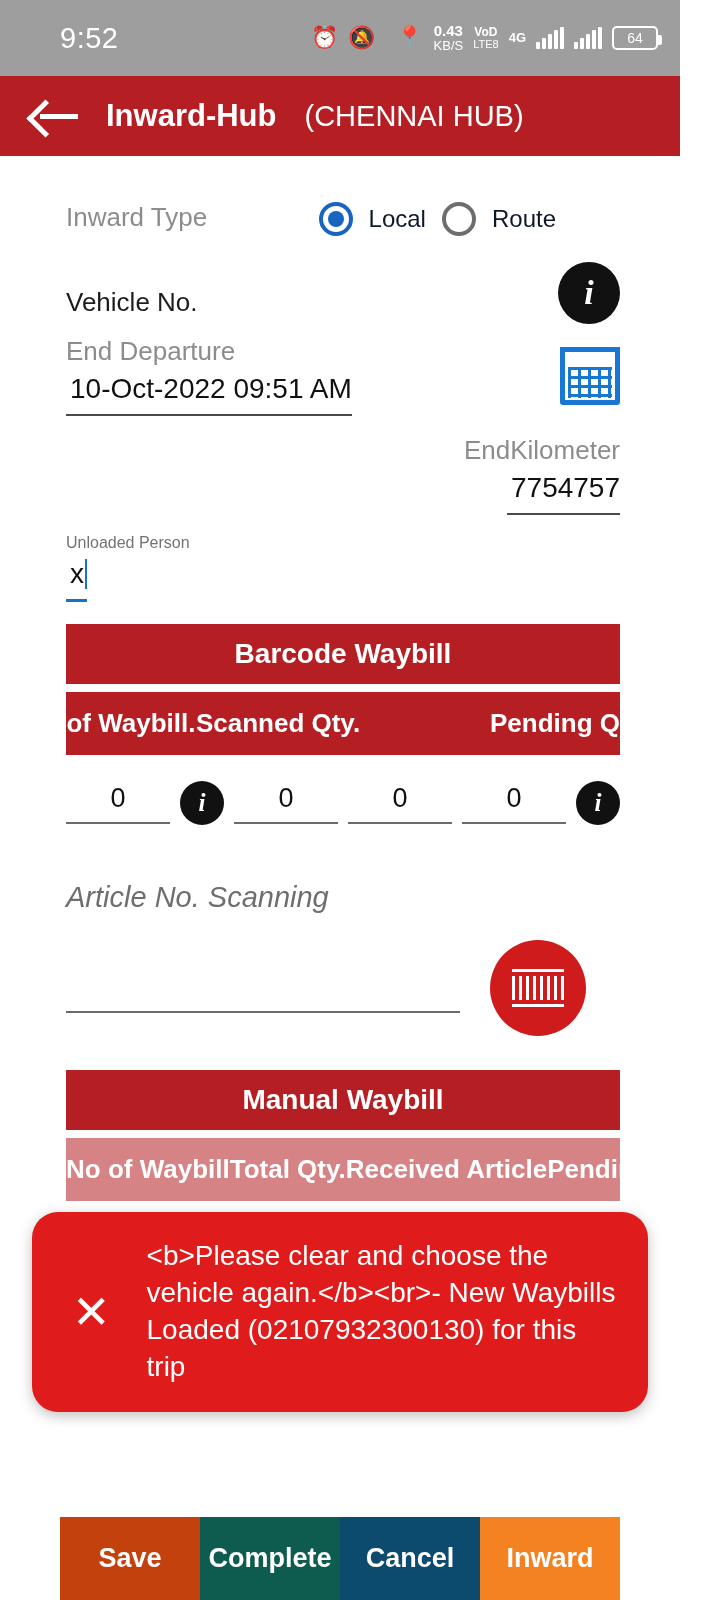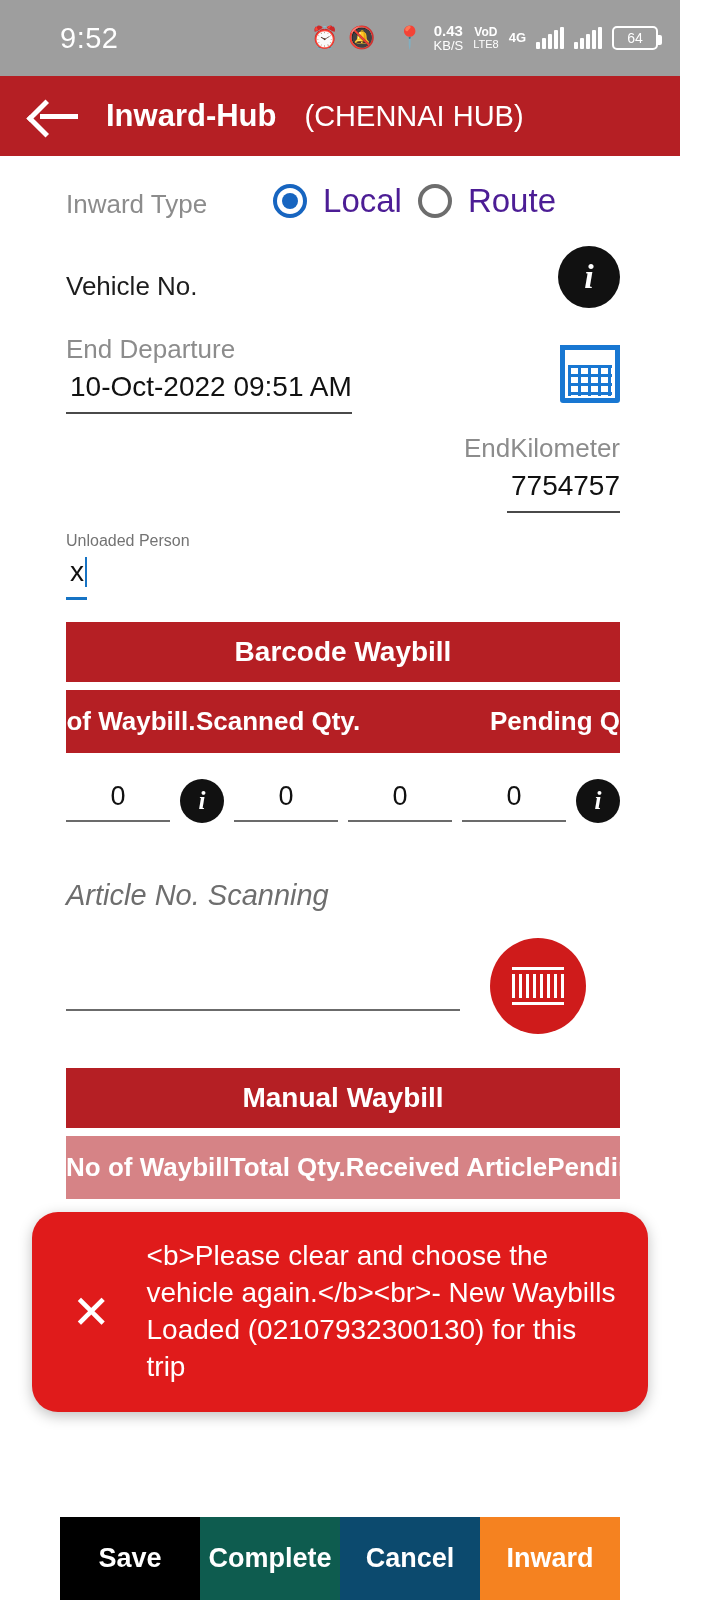--- a/index.html
+++ b/index.html
@@ -41,30 +41,30 @@
     padding: 0 32px; gap: 28px; color:#fff;
   }
   .back-arrow { width:46px; height:30px; position:relative; flex:none; }
   .back-arrow:before{content:"";position:absolute;left:8px;top:13px;width:38px;height:5px;background:#fff;}
   .back-arrow:after{content:"";position:absolute;left:0px;top:4px;width:22px;height:22px;border-left:5px solid #fff;border-bottom:5px solid #fff;transform:rotate(45deg);}
   .appbar-title { font-size: 31px; font-weight: 700; }
   .appbar-sub { font-size: 29px; font-weight: 400; }
 
   
   .form { padding: 26px 60px 0 66px; }
-  .row-inline { display:flex; align-items:flex-end; }
+  .row-inline { display:flex; align-items:flex-start;margin-top:20px; }
   .lbl-grey { color:#8c8c8c; font-size:26px; }
   .lbl-dark { color:#1d1d1d; font-size:26px; }
   .lbl-blue { color:#737373; font-size:16px; }
 
   .radios { display:flex; align-items:center; gap:16px; margin-left:auto; margin-right: 64px;}
   .radio { width:34px;height:34px;border-radius:50%;border:4px solid #1765c0;display:flex;align-items:center;justify-content:center;flex:none;}
   .radio.off { border-color:#6d6d6d; }
   .radio .dot { width:16px;height:16px;border-radius:50%;background:#1765c0; }
-  .radio-label { font-size:33px; color:#4c1d95; }
+  .radio-label { font-size:24px; color:#0f172a; }
 
   .field { margin-top: 18px; position: relative; }
   .field .flabel { display:block; margin-bottom: 6px; }
   .field .fvalue {
     font-size: 28px; color:#111; padding: 4px 0 10px 4px;
     border-bottom: 2px solid #4a4a4a; min-height: 44px;
   }
   .field.focused .fvalue { border-bottom: 3px solid #1673c4; }
   .caret { display:inline-block; width:2px; height:30px; background:#1673c4; vertical-align:-6px; margin-left:1px;}
 
@@ -110,21 +110,21 @@
     width:52px;height:38px;border:3px solid #fff;border-left:none;border-right:none;position:relative;
   }
   .barcode-btn .bc:before{
     content:"";position:absolute;inset:4px 0;
     background-image:repeating-linear-gradient(90deg,#fff 0 3px,transparent 3px 7px);
   }
 
   
   .btnbar { position:absolute; left:60px; right:60px; bottom: 0; display:flex; }
   .btn { flex:1; text-align:center; color:#fff; font-size:27px; font-weight:700; padding: 26px 0; }
-  .btn.save { background:#000000; }
+  .btn.save { background:#c2410c; }
   .btn.complete { background:#0e5c4f; }
   .btn.cancel { background:#0c4a6e; }
   .btn.inward { background:#f58220; }
 
   
   .toast {
     position:absolute; left:32px; right:32px; top: 1212px;
     background:#e01b1b; color:#fff; border-radius:26px;
     display:flex; align-items:center; gap: 26px; padding: 26px 30px;
     box-shadow: 0 4px 14px rgba(0,0,0,.25);
@@ -193,21 +193,21 @@
       </span>
     </div>
 
     <div class="vehicle-wrap" style="margin-top:26px;">
       <div class="field">
         <span class="flabel lbl-dark">Vehicle No.</span>
       </div>
       <span class="info-badge">i</span>
     </div>
 
-    <div class="vehicle-wrap" style="margin-top:26px;">
+    <div class="vehicle-wrap" style="margin-top:12px;">
       <div class="field">
         <span class="flabel lbl-grey">End Departure</span>
         <span class="fvalue">10-Oct-2022 09:51 AM</span>
       </div>
       <span class="cal-icon">
           <span class="top"></span>
           <span class="body"></span>
           <span class="grid"></span>
         </span>
     </div>

